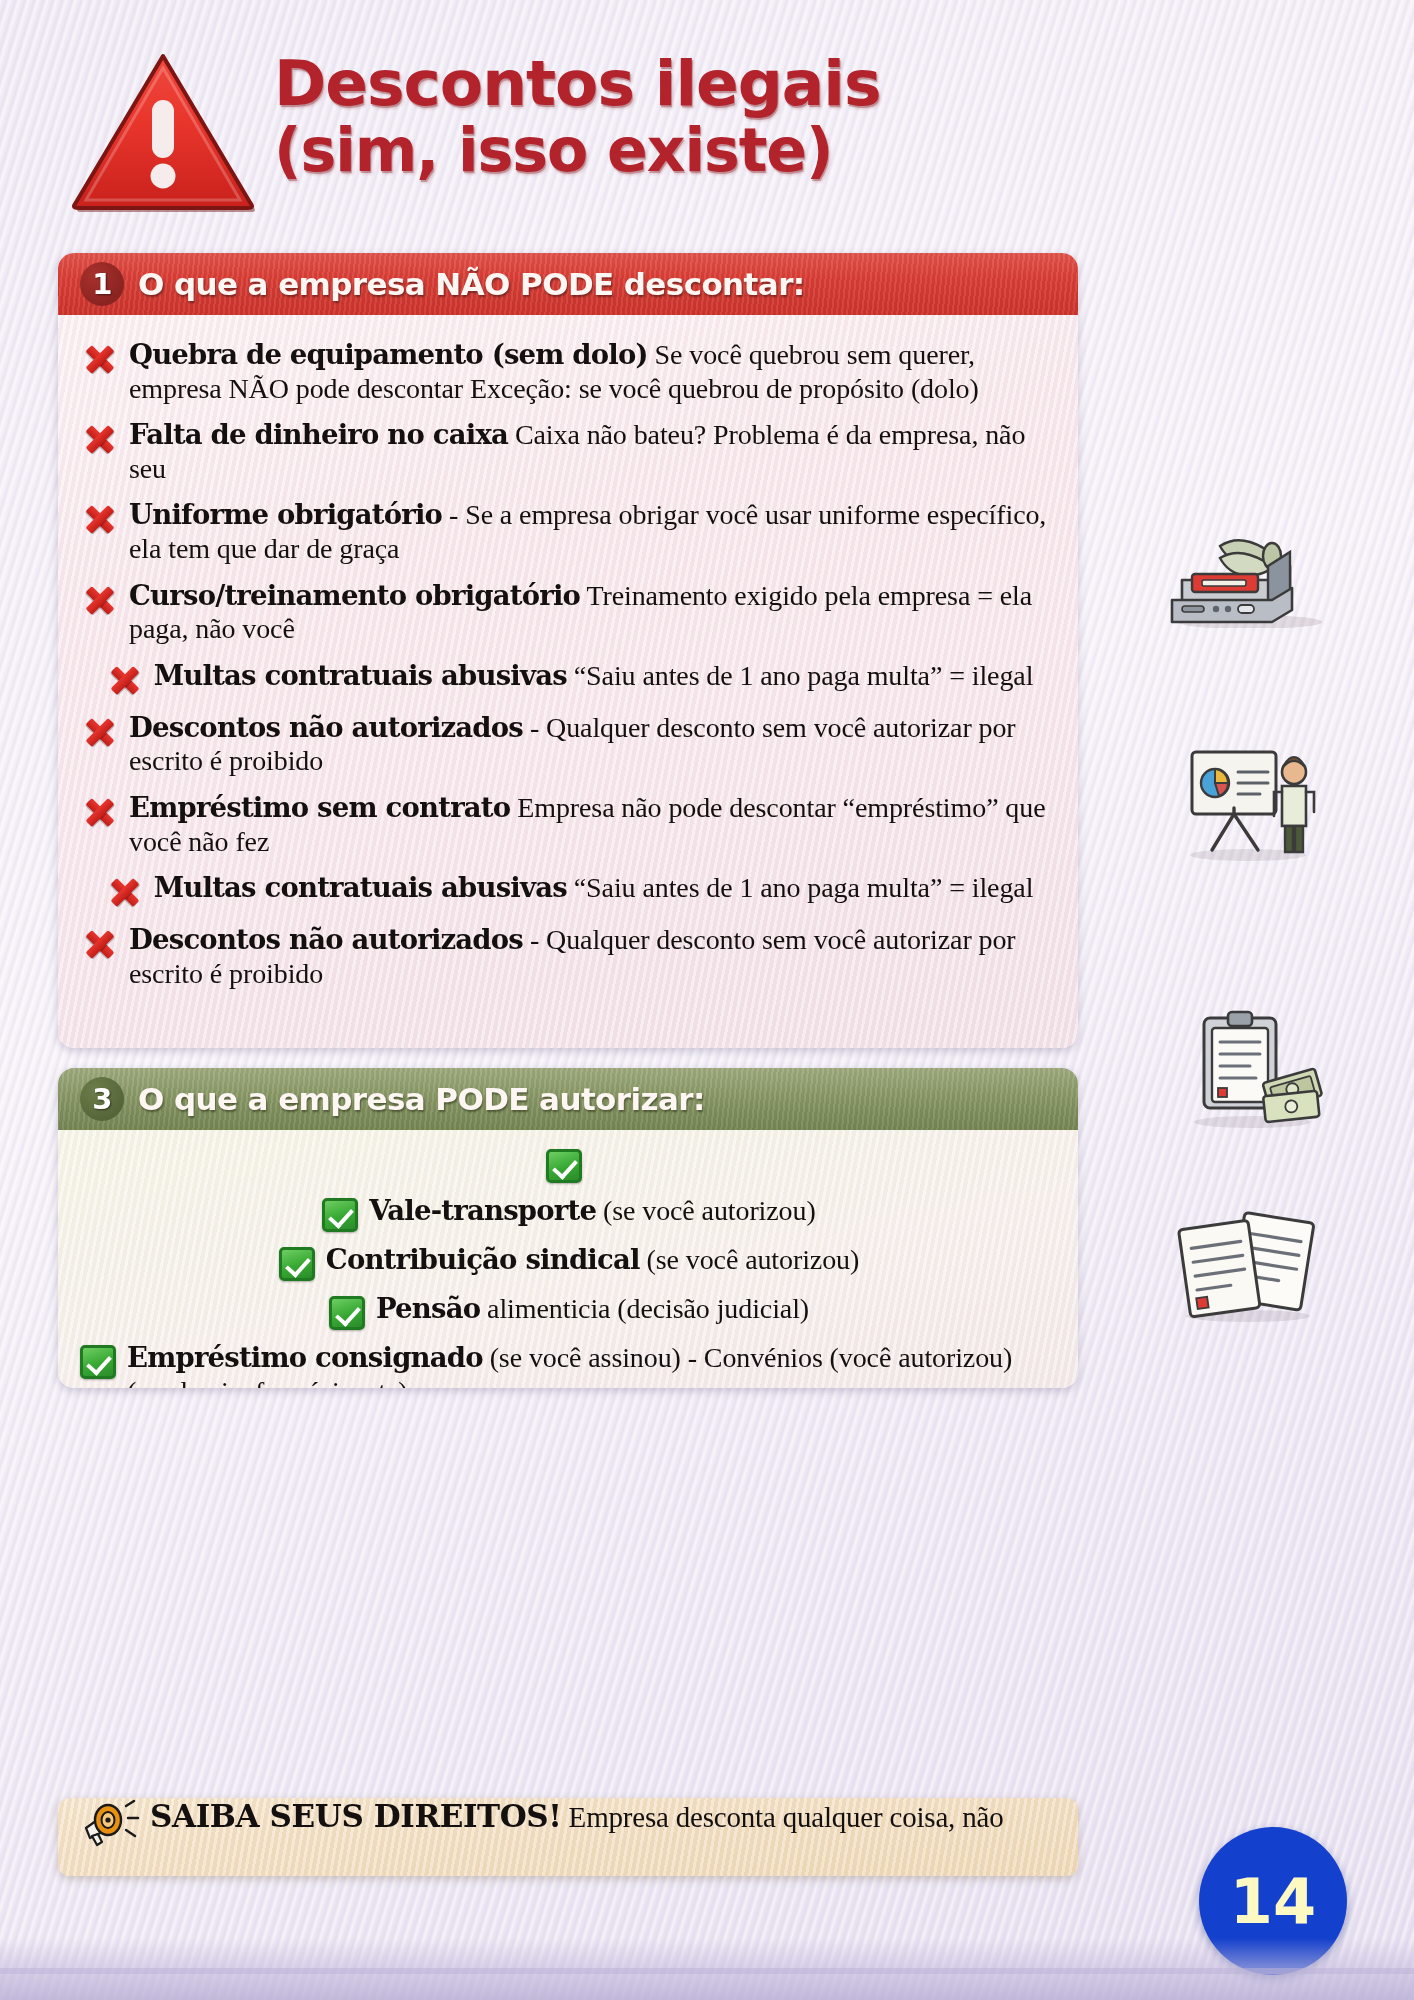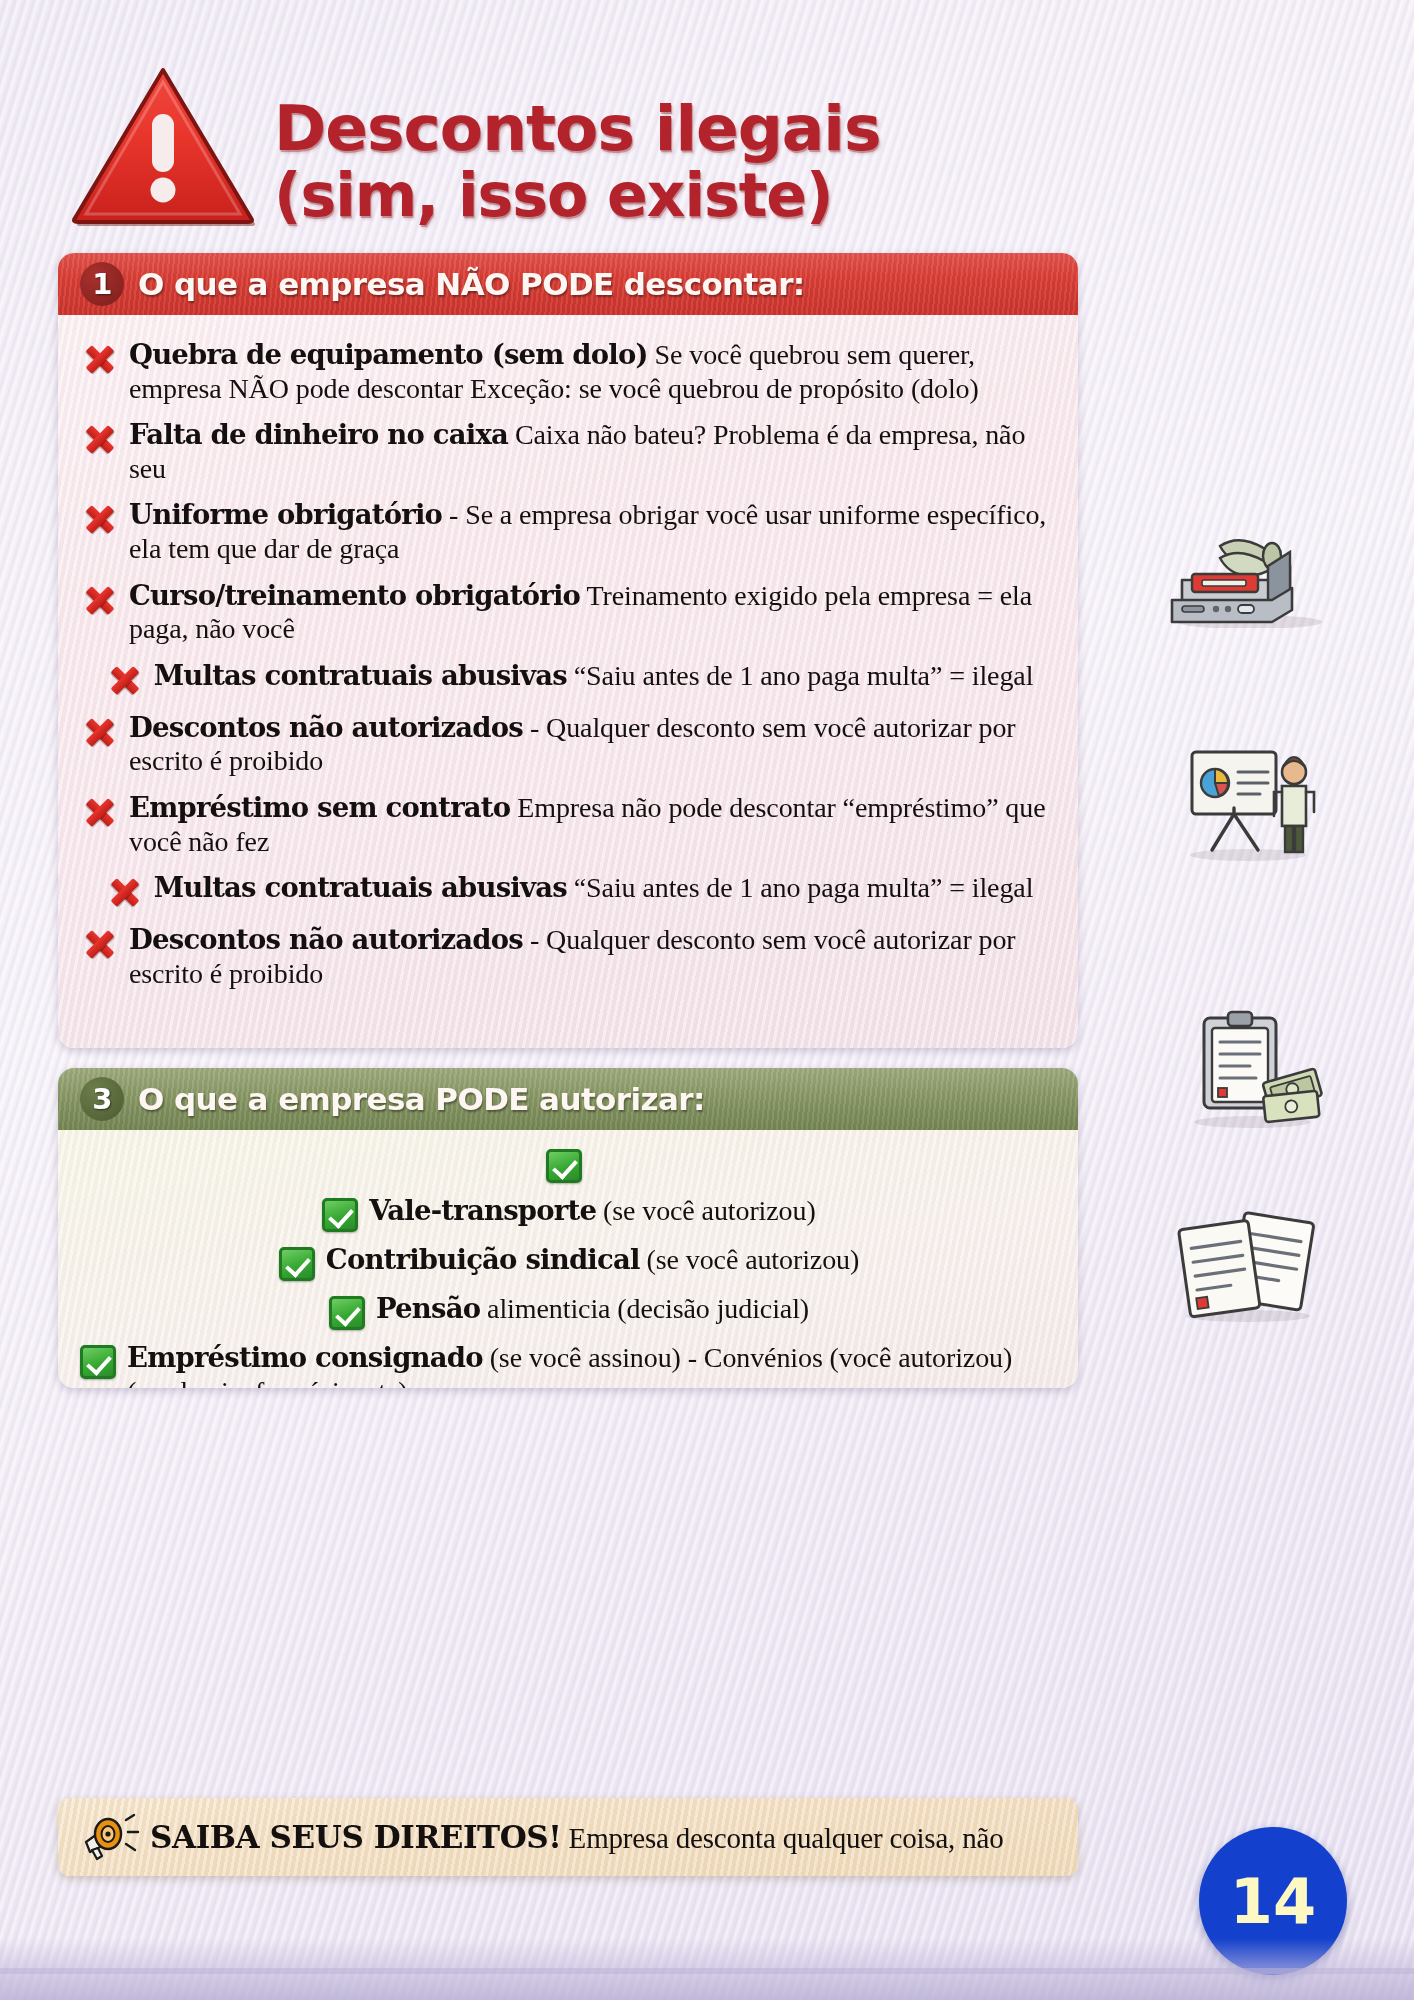--- a/index.html
+++ b/index.html
@@ -7,21 +7,21 @@
   body {
     font-family:"Liberation Serif", serif;
     background:
       repeating-linear-gradient(107deg, rgba(255,255,255,.55) 0px, rgba(255,255,255,0) 3px, rgba(214,206,228,.30) 6px, rgba(255,255,255,.5) 9px),
       linear-gradient(158deg,#efeaf4 0%,#f4eff7 18%,#f7f3f9 42%,#efe9f4 70%,#e6dff0 100%);
     position:relative; overflow:hidden;
   }
   .page { position:relative; width:1414px; height:2000px; }
 
   
-  .header { position:absolute; left:70px; top:48px; width:1000px; height:178px; display:flex; align-items:flex-end; gap:18px; }
+  .header { position:absolute; left:70px; top:48px; width:1000px; height:178px; display:flex; align-items:flex-start; gap:18px; }
   .warn-tri { width:186px; height:164px; flex:0 0 186px; position:relative; }
   .title-block { padding-top:4px; }
   .title-l1, .title-l2 {
     font-family:"DejaVu Sans", sans-serif; font-weight:bold;
     color:#b2232b; letter-spacing:-1px; line-height:1.02;
     text-shadow:1px 2px 0 rgba(120,20,25,.30), 2px 3px 3px rgba(140,30,35,.22);
   }
   .title-l1 { font-size:63px; }
   .title-l2 { font-size:60px; margin-top:4px; }
 
@@ -87,21 +87,21 @@
          background:linear-gradient(160deg,#6fce63,#36a832 55%,#2b8c2a);
          position:relative; box-shadow:0 1px 2px rgba(0,0,0,.30); }
   .chk::after { content:""; position:absolute; left:9px; top:3px; width:10px; height:19px;
                 border:solid #ffffff; border-width:0 4px 4px 0; transform:rotate(42deg); }
 
   
   #red-list .item { margin-bottom:12px; }
 
   
   #banner { position:absolute; left:58px; top:1798px; width:1020px; height:78px;
-            border-radius:12px; display:flex; align-items:center; padding:0 18px 0 22px; overflow:hidden;
+            border-radius:12px; display:flex; padding:0 18px 0 22px; overflow:hidden;
             background:
               repeating-linear-gradient(100deg, rgba(255,255,255,.30) 0 3px, rgba(226,205,176,.28) 3px 7px),
               linear-gradient(175deg,#f6e6cd 0%,#f3dfc2 40%,#f0dbbb 72%,#eed7b4 100%);
             box-shadow:0 3px 8px rgba(120,100,70,.30); }
   #banner .b-text { font-size:29px; color:#14100f; white-space:nowrap; letter-spacing:-.2px; }
   #banner .b-text b { font-family:"DejaVu Serif", serif; font-weight:bold; font-size:31px; letter-spacing:-.4px; }
   .mega { flex:0 0 62px; width:62px; height:50px; margin-right:8px; }
 
   
   #page-badge { position:absolute; left:1199px; top:1827px; width:148px; height:148px; border-radius:50%;

